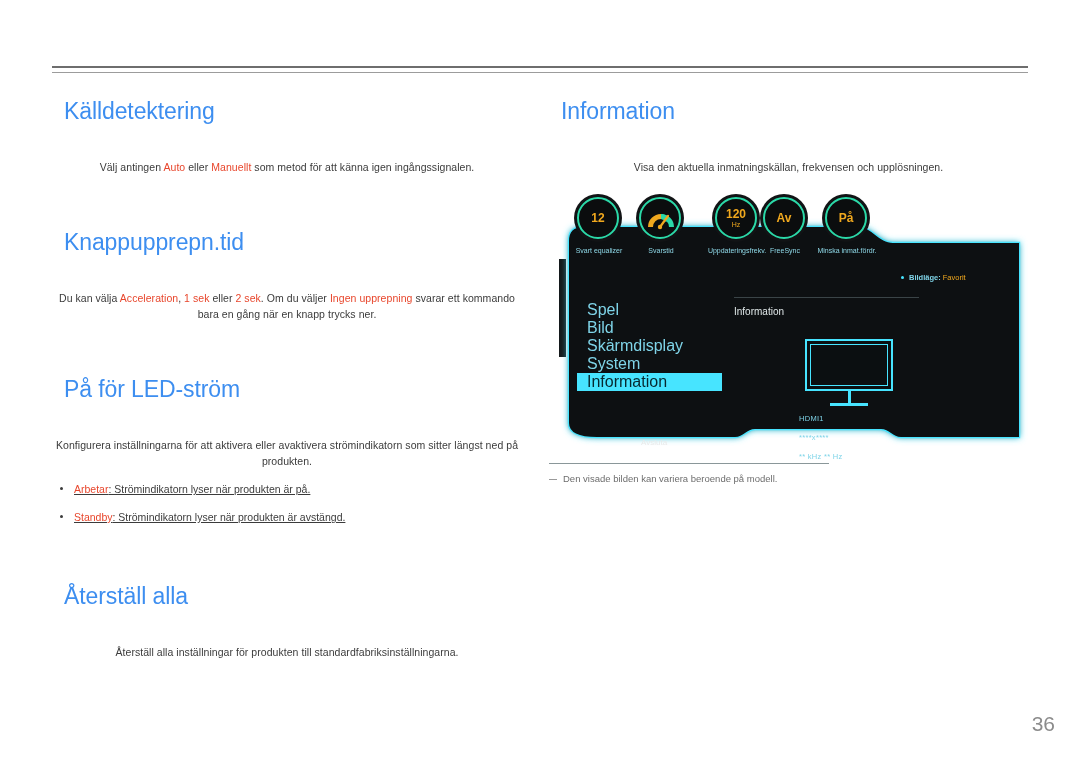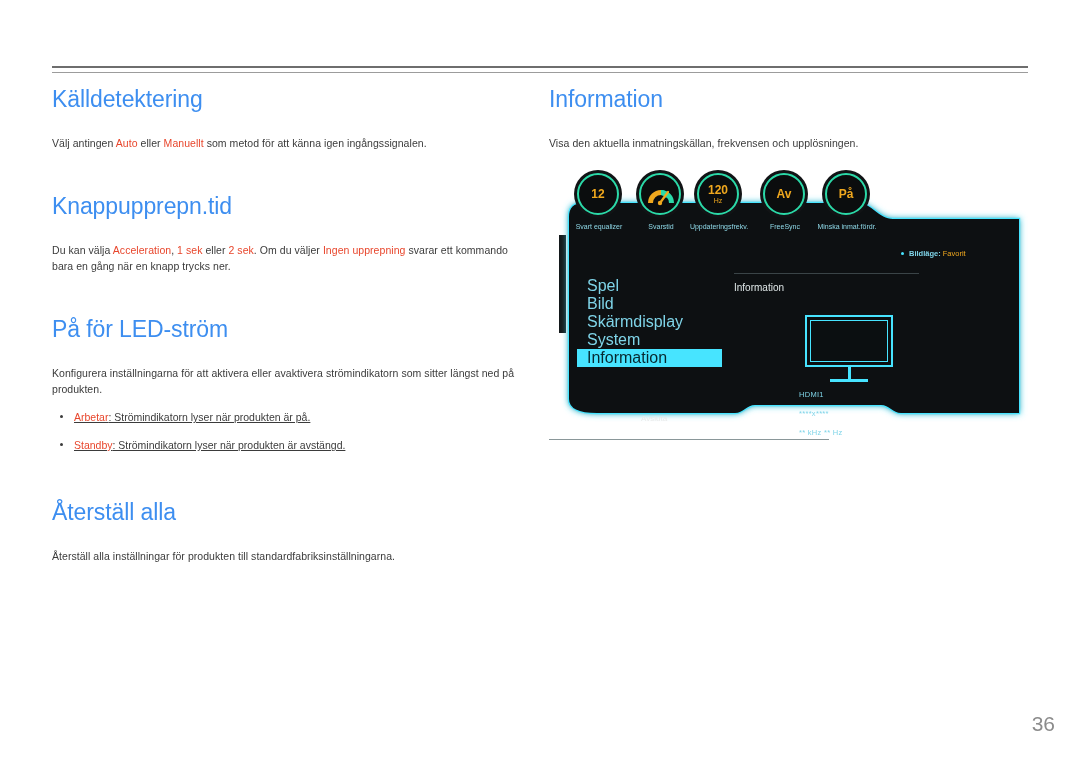--- a/index.html
+++ b/index.html
@@ -17,25 +17,26 @@
     border-top:2px solid #6e6e6e;border-bottom:1px solid #9c9c9c;
     background:#ffffff;
   }
 
   
   .col-left{position:absolute;left:52px;top:86px;width:470px;}
   .col-right{position:absolute;left:549px;top:86px;width:479px;}
 
   h2.h{
     color:#3d8ef0;font-weight:400;font-size:23px;line-height:27px;
-    margin:0;letter-spacing:-0.1px;
+    margin:12px;letter-spacing:-0.1px;
   }
   .p{
     color:#3b3b3b;font-size:10.5px;line-height:16px;margin:0;
     letter-spacing:0.05px;
+    text-align:center;
   }
   .red{color:#e8462c;}
   .gray{color:#7a7a7a;}
   .bold{font-weight:bold;}
   .sp-a{height:22px;}   
   .sp-b{height:42px;}   
 
   ul.bul{margin:0;padding:0;list-style:none;}
   ul.bul li{
     position:relative;padding-left:22px;margin-top:12px;
@@ -242,21 +243,21 @@
                 <path d="M3 22 A13 13 0 0 1 16 9 L16 14 A8 8 0 0 0 8 22 Z" fill="#f0a81e"></path>
                 <path d="M16 9 A13 13 0 0 1 29 22 L24 22 A8 8 0 0 0 16 14 Z" fill="#2bd9a8"></path>
                 <path d="M16 9 A13 13 0 0 1 25 13.5 L21 17 A8 8 0 0 0 16 14 Z" fill="#2bd9a8"></path>
                 <line x1="15" y1="22" x2="23" y2="11" stroke="#f0a81e" stroke-width="2.2" stroke-linecap="round"></line>
                 <circle cx="15" cy="22" r="2.2" fill="#f0a81e"></circle>
               </svg>
             </div>
             <div class="lbl">Svarstid</div>
           </div>
 
-          <div class="gauge" style="left:120px">
+          <div class="gauge" style="left:138px">
             <div class="ring">
               <span class="v">120</span>
               <span class="u">Hz</span>
             </div>
             <div class="lbl">Uppdateringsfrekv.</div>
           </div>
 
           <div class="gauge" style="left:186px">
             <div class="ring">
               <span class="v">Av</span>
@@ -300,18 +301,19 @@
           <div class="mon-base"></div>
           <div class="mon-t">HDMI1</div>
           <div class="mon-t">****x****</div>
           <div class="mon-t">** kHz ** Hz</div>
         </div>
 
       </div>
     </div>
 
     <div class="gnote-rule"></div>
+    <div class="gnote">Den visade bilden kan variera beroende på modell.</div>
 
   </div>
 
   <div class="pageno">36</div>
 
 </div>
 
 </body></html>

